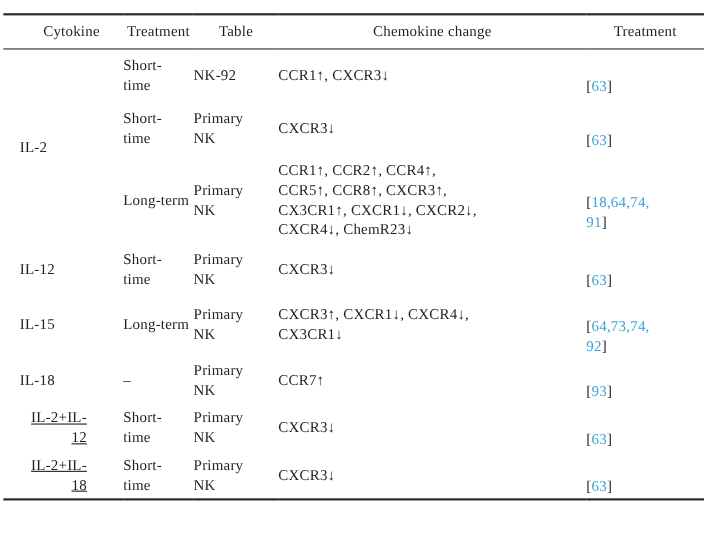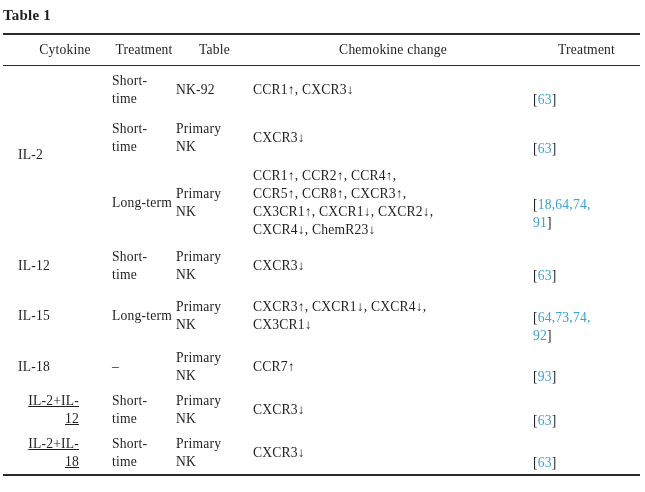--- a/index.html
+++ b/index.html
@@ -74,21 +74,20 @@
   tr.r4 { height: 44px; }
   tr.r5 { height: 45px; }
   tr.r6 { height: 44px; }
   tr.r7 { height: 43px; }
   tr.r8 { height: 43px; }
 </style>
 </head>
 <body>
 
 <div class="page">
-  <div class="caption-label">Table 1</div>
 
   <table class="nk-table">
     <colgroup>
       <col class="c1">
         <col class="c2">
         <col class="c3">
         <col class="c4">
         <col class="c5">
     </colgroup>
     <thead>

